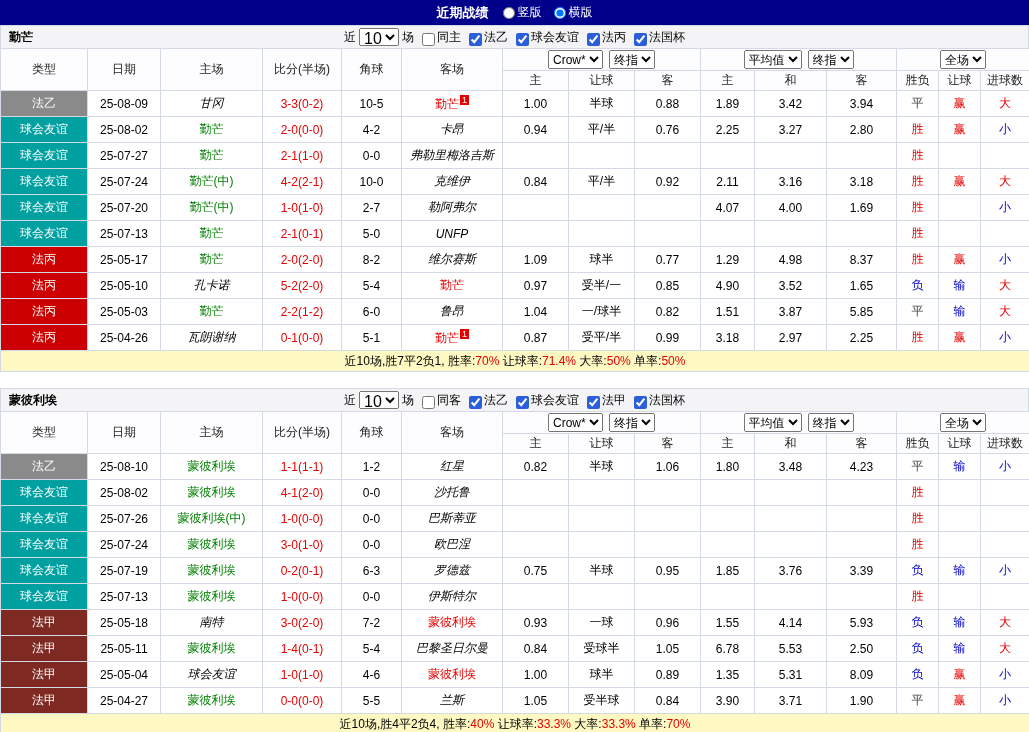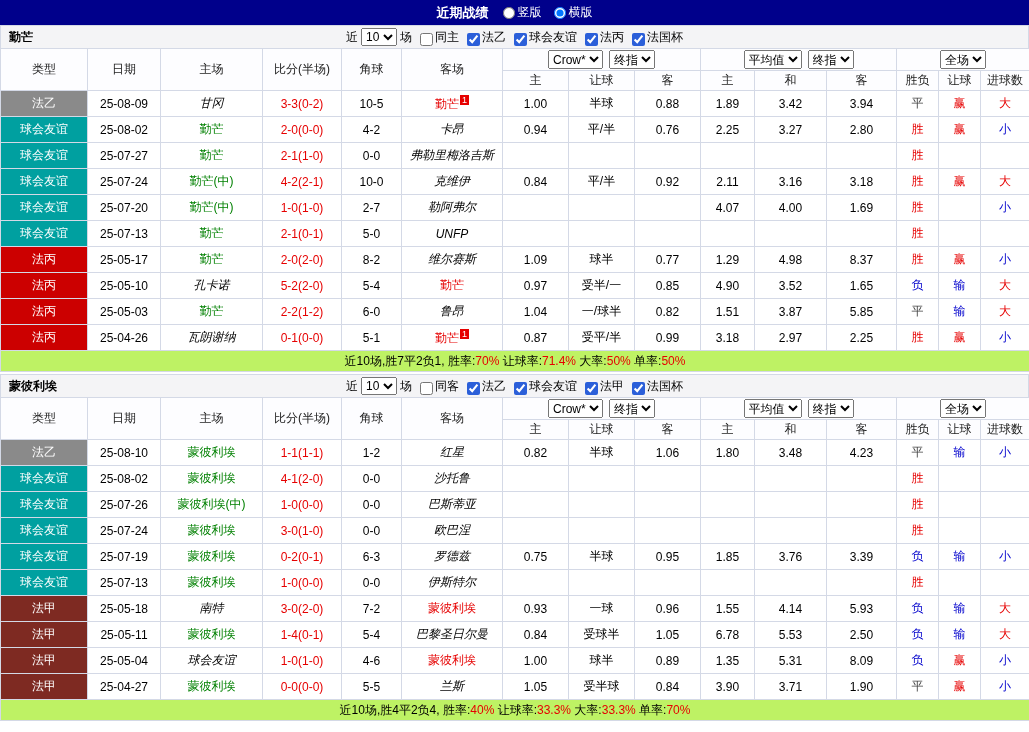--- a/index.html
+++ b/index.html
@@ -13,29 +13,29 @@
     font-family:"Liberation Sans","DejaVu Sans",sans-serif; font-size:12px;
   }
   .topbar{
     height:25px; background:var(--topbar-bg); color:#fff;
     display:flex; align-items:center; justify-content:center; gap:14px;
   }
   .topbar-title{font-weight:bold; font-size:13px;}
   .topbar-options{display:inline-flex; align-items:flex-end; gap:12px;}
   .radio-label{display:inline-flex; align-items:center; gap:3px; cursor:pointer;}
   .radio-label input{margin:0; width:12px; height:12px;}
-  .table-block{margin-bottom:2px;}
+  .table-block{margin-bottom:16px;}
   .team-bar{
     position:relative; height:23px; background:#f4f4f6;
     border:1px solid var(--grid); border-bottom:none;
     display:flex; align-items:center; justify-content:center;
   }
   .team-name{position:absolute; left:8px; font-weight:bold;}
   .filters{display:inline-flex; align-items:center; gap:3px;}
-  .filters select{font-size:12px; height:18px;}
+  .filters select{font-size:16px; height:18px;}
   .chk-label{display:inline-flex; align-items:flex-end; margin-left:5px; cursor:pointer;}
   .chk-label input{margin:0 2px 0 0; width:13px; height:13px; accent-color:#2b5fd9;}
   table.results-table{width:1029px; border-collapse:collapse; table-layout:fixed;}
   th,td{
     border:1px solid var(--grid); text-align:center; vertical-align:middle;
     padding:0 2px; overflow:hidden; white-space:nowrap;
   }
   thead th{font-weight:normal; background:#fdfdff; color:#222;}
   .sel-cell{height:22px;}
   .sel-cell select{font-size:12px; height:19px; margin:0 3px;}
@@ -43,21 +43,21 @@
   tbody td{height:26px;}
   .league-badge{color:#fff;}
   .score-cell{color:var(--c-red); cursor:pointer;}
   .team-cell{cursor:pointer;}
   .c-red{color:var(--c-red);} .c-blue{color:var(--c-blue);}
   .c-green{color:var(--c-green);} .c-dark{color:var(--c-dark);} .c-black{color:#000;font-style:italic;}
   .red-card-badge{
     background:var(--c-red); color:#fff; font-size:9px; line-height:10px;
     padding:0 2px; margin-left:1px; display:inline-block;
   }
-  .summary-cell{height:21px; background:#bef264;}
+  .summary-cell{height:21px; background:#fef9c3;}
 </style>
 </head>
 <body>
 
 <div class="page">
   <div class="topbar">
     <span class="topbar-title">近期战绩</span>
     <span class="topbar-options">
       <label class="radio-label">
         <input type="radio" name="layout" id="layout-radio-0" style="">

